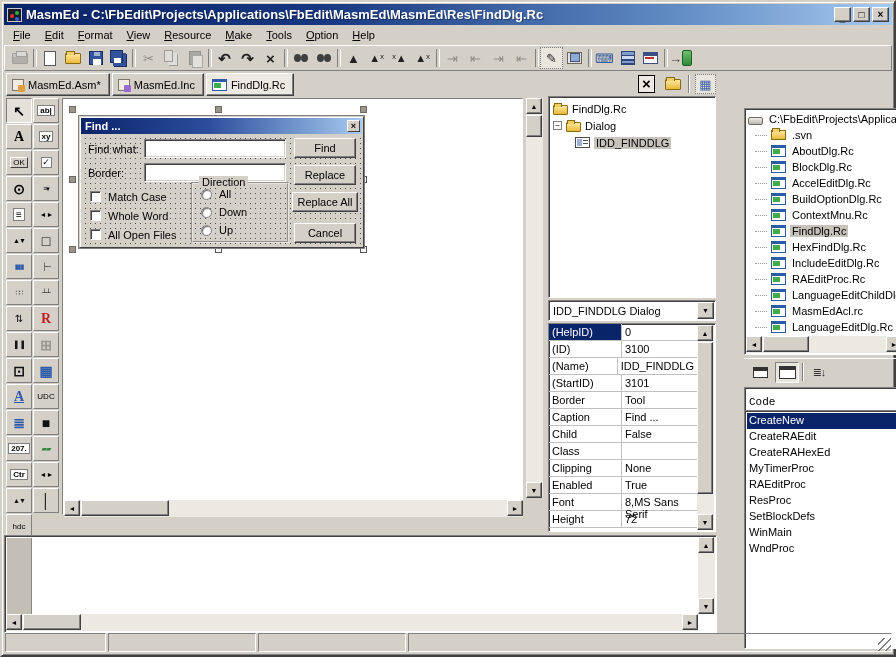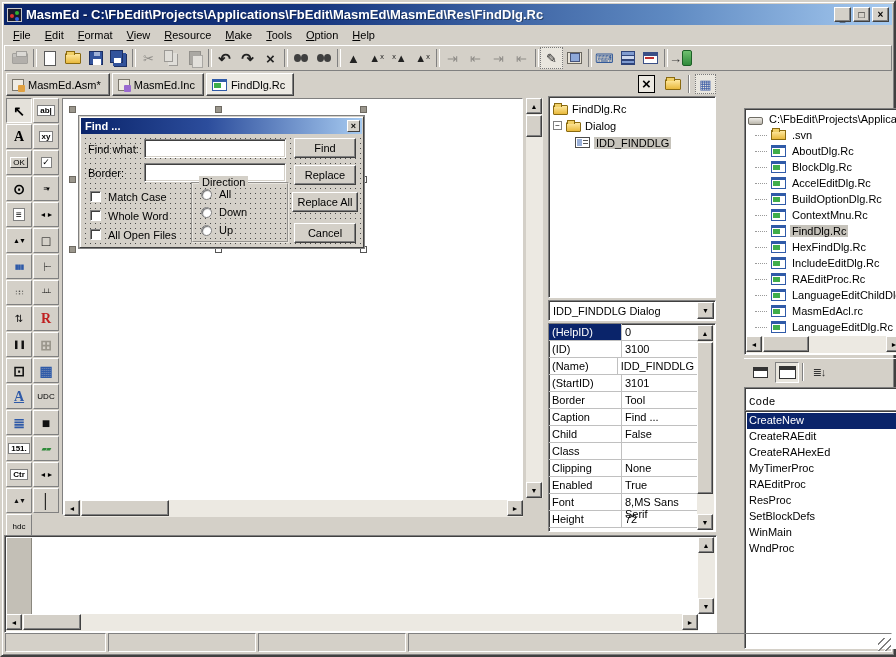--- a/index.html
+++ b/index.html
@@ -508,21 +508,21 @@
       <span class="tool txt">
         <span>UDC</span>
       </span>
       <span class="tool big blue">
         <span>≣</span>
       </span>
       <span class="tool big dark">
         <span>■</span>
       </span>
       <span class="tool txt gbox">
-        <span>151.</span>
+        <span>207.</span>
       </span>
       <span class="tool tiny green">
         <span>▰▰</span>
       </span>
       <span class="tool txt gbox">
         <span>Ctr</span>
       </span>
       <span class="tool tiny">
         <span>◄ ►</span>
       </span>

